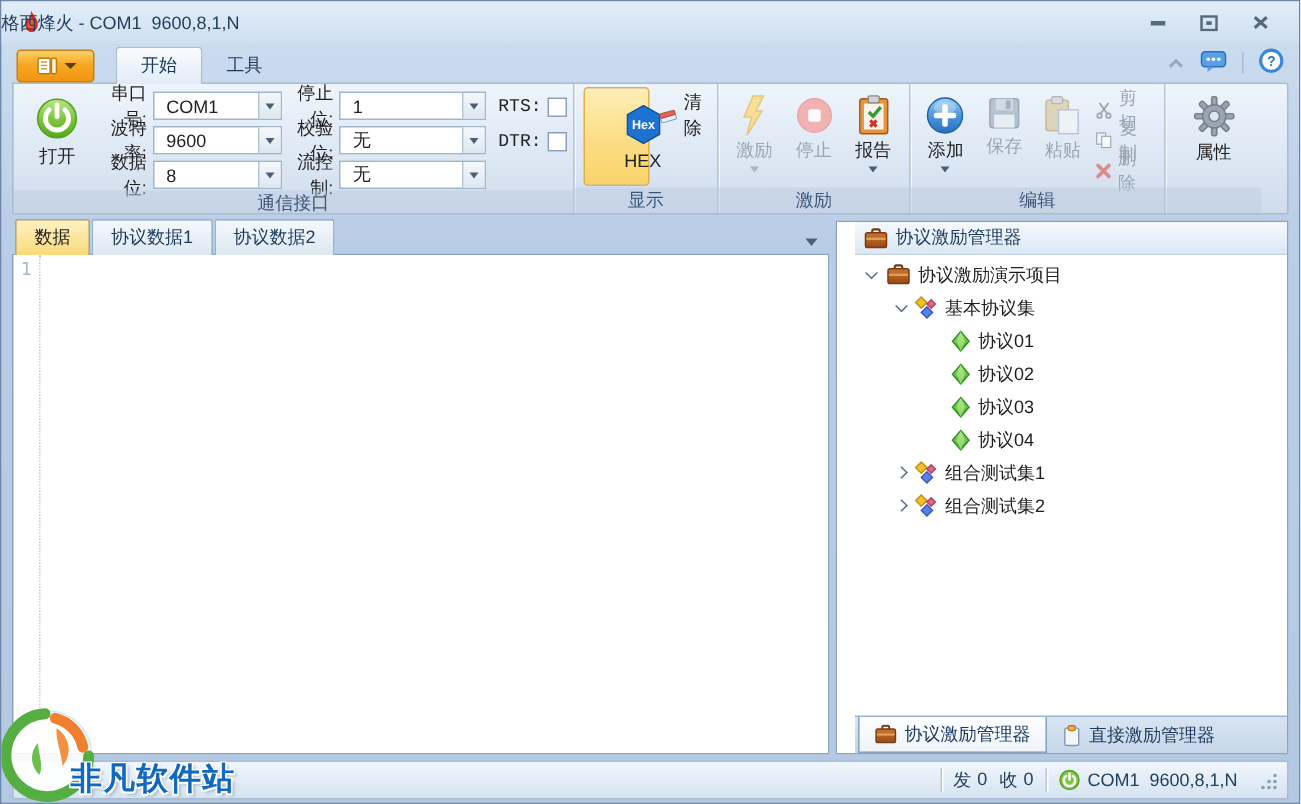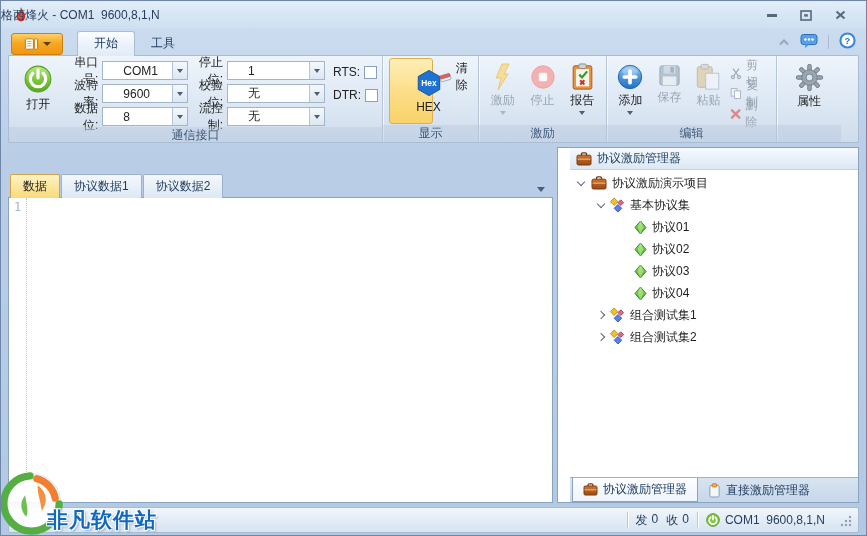--- a/index.html
+++ b/index.html
@@ -49,44 +49,44 @@
   .big-btn .blabel { color:#1e1e1e; }
   .big-btn.disabled .blabel { color:#9aa6b4; }
   .tiny-caret { width:0; height:0; border-left:3.5px solid transparent; border-right:3.5px solid transparent; border-top:4px solid #4a6078; margin-top:1px; }
   .big-btn.disabled .tiny-caret { border-top-color:#aab6c2; }
 
   
   .open-btn { width:54px; display:flex; flex-direction:column; align-items:center; gap:2px; padding-top:4px; }
   .comm-fields { display:grid; grid-template-columns:auto 86px auto 98px; grid-auto-rows:21px; column-gap:4px; row-gap:2px; align-items:center; margin-left:4px; }
   .flabel { text-align:right; color:#1e1e1e; }
   .combo { height:19px; background:#fff; border:1px solid #a2b5c9; display:flex; align-items:center; cursor:default; }
-  .combo .cval { flex:1; padding-left:20px; }
+  .combo .cval { flex:1; padding-left:8px; }
   .combo .cbtn { width:15px; align-self:stretch; border-left:1px solid #b5c4d4;
     background:linear-gradient(#f4f8fc,#dde7f1); display:flex; align-items:center; justify-content:center; }
   .combo .cbtn i { width:0; height:0; border-left:3.5px solid transparent; border-right:3.5px solid transparent; border-top:4px solid #4a6078; }
   .cbx-col { display:flex; flex-direction:column; gap:7px; margin-left:8px; padding-top:3px; }
-  .cbx-row { display:flex; align-items:flex-end; gap:4px; height:16px; }
+  .cbx-row { display:flex; align-items:center; gap:4px; height:16px;font-family:Liberation Mono, monospace; }
   .checkbox { width:13px; height:13px; background:#fff; border:1px solid #8aa0bc; }
 
   
   .hex-btn { width:44px; height:66px; margin:2px 2px 0 2px;
     background:linear-gradient(#feeeb6,#fbdd85 55%,#f9d36a);
     border:1px solid #dfae52; border-radius:3px;
     display:flex; flex-direction:column; align-items:center; justify-content:center; gap:3px;padding-left:35px; }
   .clear-btn { display:flex; align-items:center; gap:4px; margin:4px 6px 0 4px; }
 
   
   .small-col { display:flex; flex-direction:column; gap:3px; padding:5px 4px 0 2px; }
   .small-btn { display:flex; align-items:center; gap:4px; height:17px; color:#9aa6b4; }
 
   
   .main { margin:4px 7px 0; height:356px; display:flex; }
 
   
-  .editor-pane { flex:1; margin-right:4px; display:flex; flex-direction:column;margin-top:28px; }
+  .editor-pane { flex:1; margin-right:4px; display:flex; flex-direction:column; }
   .etabs { height:22px; display:flex; align-items:flex-end; padding-left:2px; position:relative; }
   .etab { padding:3px 12px 3px; border:1px solid #9ab2cf; border-bottom:none; border-radius:2px 2px 0 0;
     background:linear-gradient(#f4f8fc,#dde8f2); color:#1e3a5c; margin-right:1px; position:relative; top:1px; }
   .etab.active { background:linear-gradient(#fdf2c3,#fada79); border-color:#cda34c; color:#222; z-index:2; }
   .etab-overflow { position:absolute; right:8px; bottom:5px; width:0; height:0;
     border-left:4px solid transparent; border-right:4px solid transparent; border-top:5px solid #4a6078; }
   .editor-body { flex:1; background:#fff; border:1px solid #8aa4c0; display:flex; }
   .gutter { width:18px; padding-top:2px; text-align:center; color:#a8b8cc;
     font-family:"DejaVu Sans Mono","Liberation Mono",monospace; border-right:1px dotted #c0ccd8; }
 

